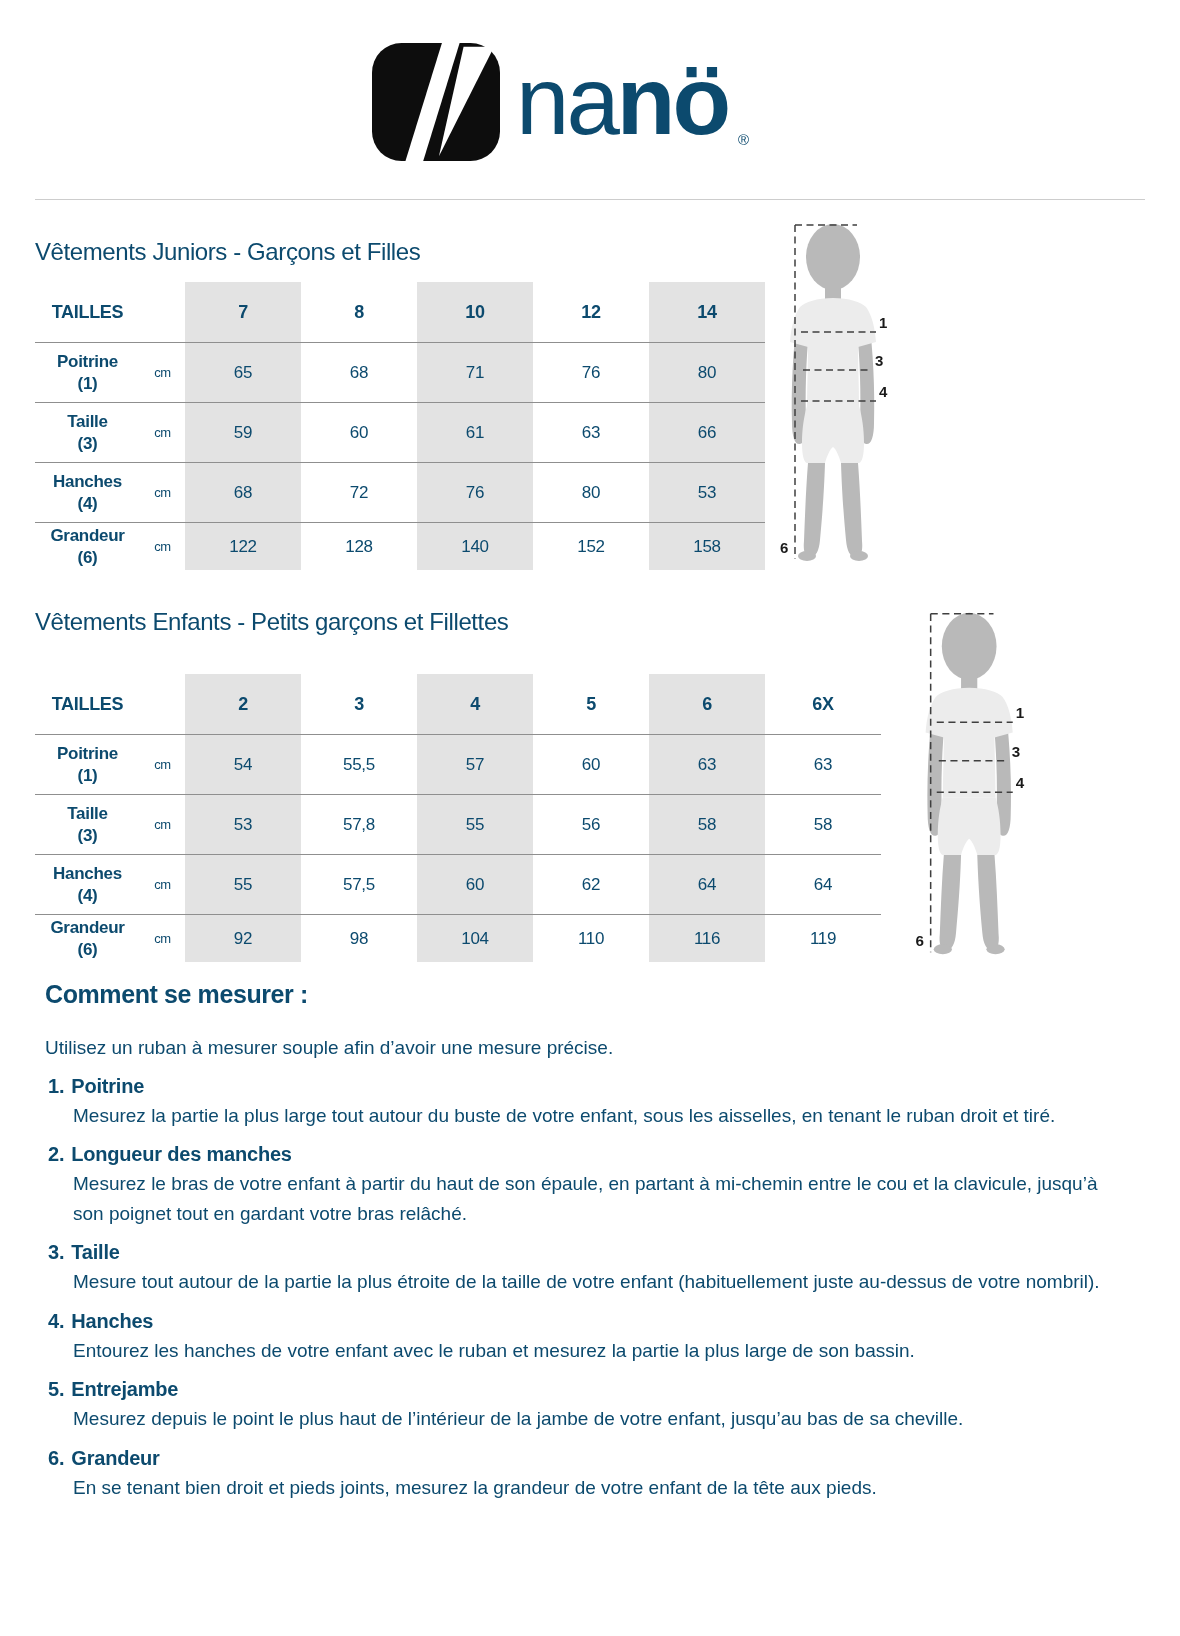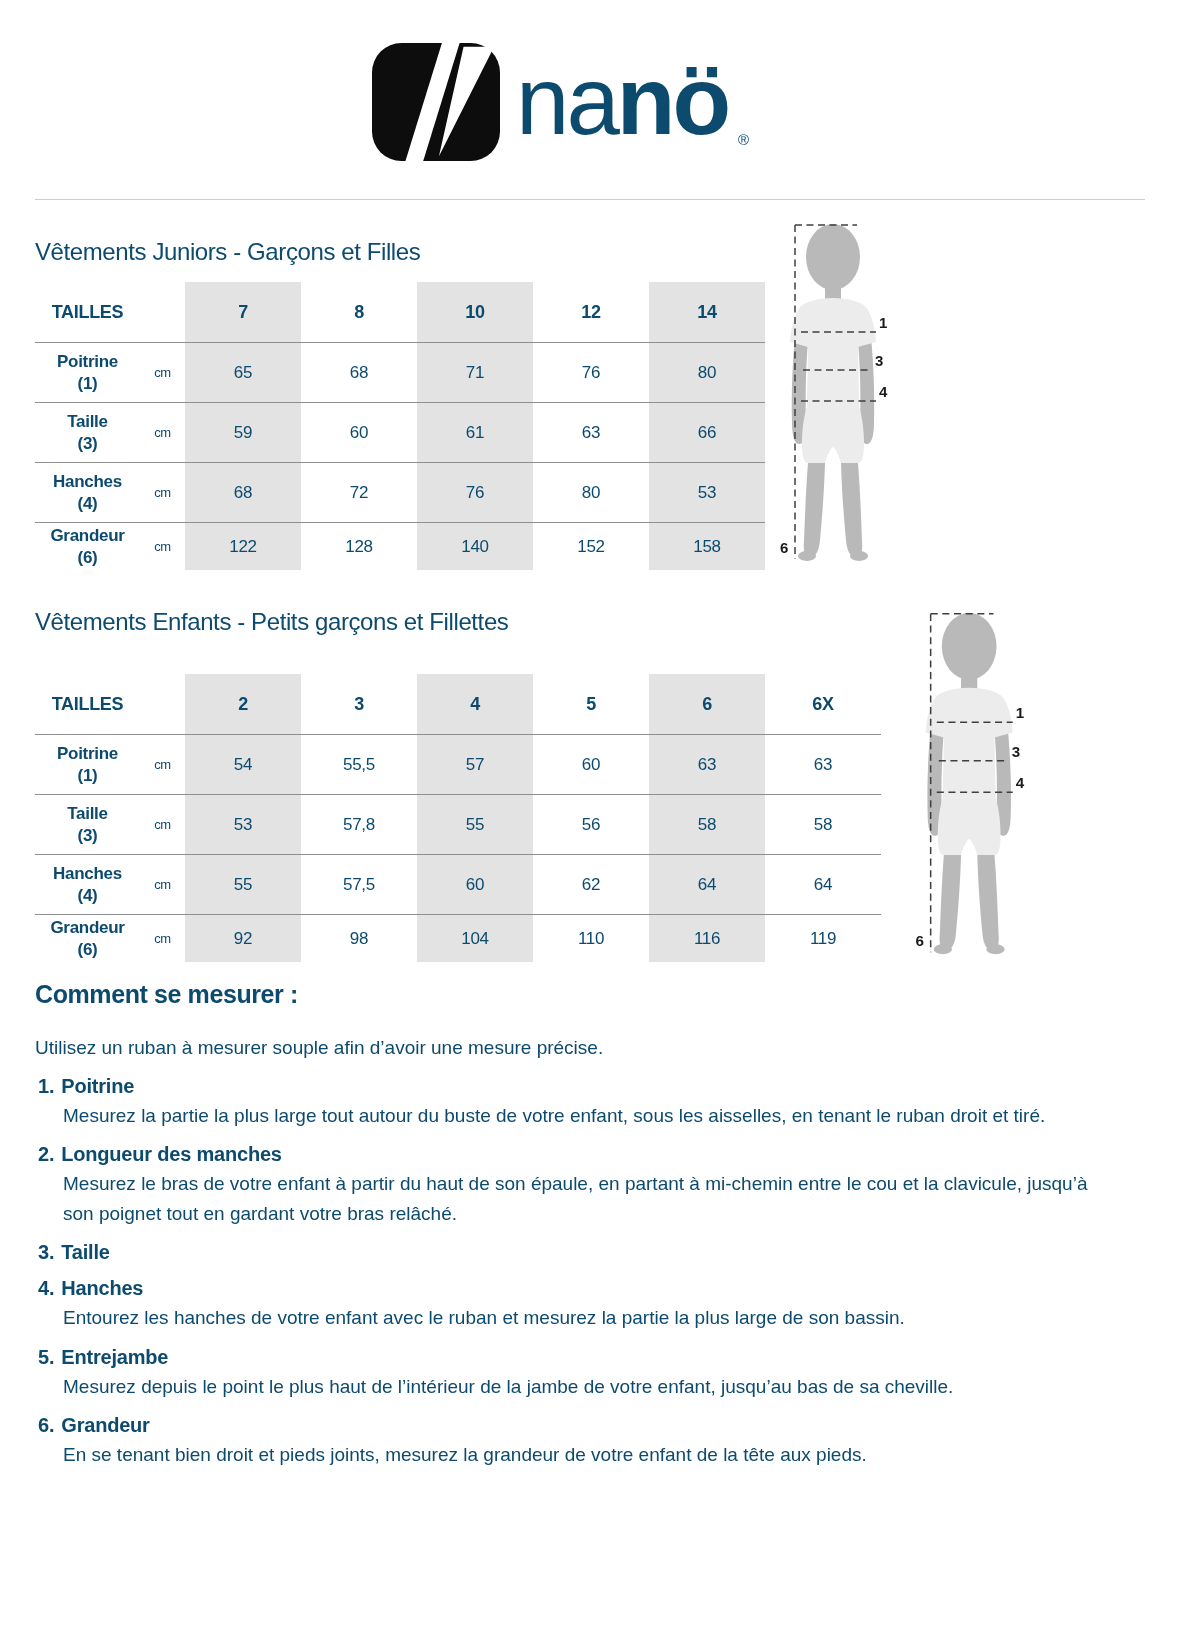--- a/index.html
+++ b/index.html
@@ -29,21 +29,21 @@
   .header-cell{font-weight:700;font-size:18px;}
   .row-label{flex-direction:column;font-weight:700;font-size:17px;line-height:1.25;text-align:center;}
   .unit-cell{font-size:13px;}
   .value-cell{font-size:17px;}
   
   .figure{position:absolute;}
   .figure.f1{left:745px;top:210px;width:150px;height:352px;}
   .figure.f2{left:880px;top:598px;width:152px;height:358px;}
   .fig-num{font-family:"Liberation Sans", sans-serif;font-size:15px;font-weight:700;fill:#1a1a1a;}
   
-  .howto{position:absolute;left:35px;top:980px;width:1090px;}
+  .howto{position:absolute;left:45px;top:980px;width:1090px;}
   .howto-title{font-size:25px;font-weight:700;letter-spacing:-0.4px;margin:0 0 28px 0;}
   .howto-intro{font-size:19px;margin:0 0 16px 0;}
   .howto-item{margin:0 0 13px 0;}
   .howto-head{display:flex;gap:7px;font-size:20px;font-weight:700;padding-left:3px;margin-bottom:3px;letter-spacing:-0.2px;}
   .howto-body{font-size:19px;line-height:1.55;padding-left:28px;max-width:1055px;}
 </style>
 </head>
 <body>
 
 <div class="page">
@@ -235,20 +235,21 @@
           <span>2.</span>
           <span>Longueur des manches</span>
         </div>
       <div class="howto-body">Mesurez le bras de votre enfant à partir du haut de son épaule, en partant à mi-chemin entre le cou et la clavicule, jusqu’à son poignet tout en gardant votre bras relâché.</div>
     </div>
     <div class="howto-item">
       <div class="howto-head">
           <span>3.</span>
           <span>Taille</span>
         </div>
+      <div class="howto-body">Mesure tout autour de la partie la plus étroite de la taille de votre enfant (habituellement juste au-dessus de votre nombril).</div>
     </div>
     <div class="howto-item">
       <div class="howto-head">
           <span>4.</span>
           <span>Hanches</span>
         </div>
       <div class="howto-body">Entourez les hanches de votre enfant avec le ruban et mesurez la partie la plus large de son bassin.</div>
     </div>
     <div class="howto-item">
       <div class="howto-head">

